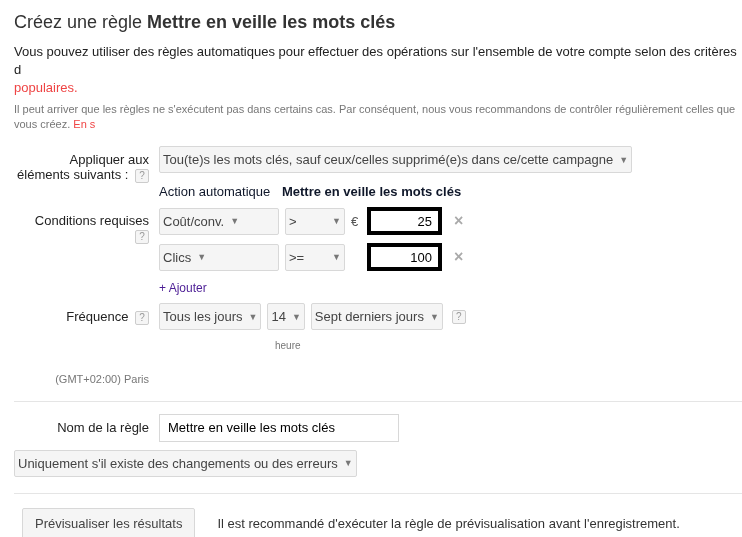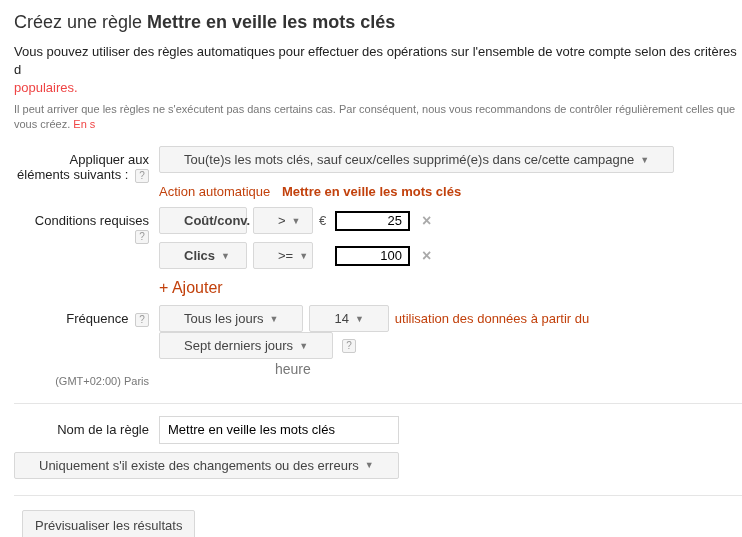--- a/index.html
+++ b/index.html
@@ -7,33 +7,33 @@
 h2 { font-size: 18px; font-weight: normal; margin-bottom: 10px; }
 h2 .bold { font-weight: bold; }
 .intro { font-size: 13px; color: #222; line-height: 1.4; margin-bottom: 4px; }
 .link { color: #ef4444; cursor: pointer; }
 .note { font-size: 11px; color: #777; line-height: 1.4; margin-bottom: 14px; }
 .row { display: flex; align-items: flex-start; margin-bottom: 8px; }
 .label-col { width: 145px; text-align: right; padding-right: 10px; padding-top: 6px; font-size: 13px; color: #222; }
 .label-col .sub { font-size: 11px; color: #777; display: block; margin-top: 48px; }
 .ctrl-col { flex: 1; }
 .help { display: inline-block; width: 14px; height: 14px; border: 1px solid #ccc; background: #f5f5f5; color: #999; font-size: 10px; line-height: 12px; text-align: center; border-radius: 2px; cursor: pointer; margin-left: 3px; vertical-align: middle; }
-.dropdown { display: inline-flex; align-items: center; background: #f5f5f5; border: 1px solid #d8d8d8; border-radius: 2px; padding: 5px 24px; font-size: 13px; color: #444; cursor: pointer; margin-right: 6px; white-space: nowrap; }
+.dropdown { display: inline-flex; align-items: center; background: #f5f5f5; border: 1px solid #d8d8d8; border-radius: 2px; padding: 5px 3px; font-size: 13px; color: #444; cursor: pointer; margin-right: 6px; white-space: nowrap; }
 .dropdown .caret { margin-left: 6px; font-size: 9px; color: #777; }
-.static-label { display: inline-block; font-size: 13px; color: #c2410c; margin-right: 8px; vertical-align: middle; }
+.static-label { display: inline-block; font-size: 13px; color: #0f172a; margin-right: 8px; vertical-align: middle; }
 .action-bold { font-weight: bold; }
 .cond-line { display: flex; align-items: center; margin-bottom: 8px; }
-.cond-line .dropdown.metric { width: 88px; justify-content: space-between; font-weight: bold; }
+.cond-line .dropdown.metric { width: 120px; justify-content: flex-start; }
 .cond-line .dropdown.op { width: 60px; justify-content: space-between; }
 .euro { display: inline-block; width: 14px; color: #555; margin-right: 2px; }
-.num-input { width: 75px; height: 20px; border: 2px solid #000000; text-align: right; padding: 0 6px; font-size: 13px; }
+.num-input { width: 75px; height: 28px; border: 4px solid #000000; text-align: right; padding: 0 6px; font-size: 13px; }
 .remove { color: #aaa; font-size: 16px; margin-left: 12px; cursor: pointer; font-weight: bold; }
-.add-link { color: #c2410c; font-size: 16px; cursor: pointer; display: inline-block; margin-top: 2px; }
+.add-link { color: #4c1d95; font-size: 12px; cursor: pointer; display: inline-block; margin-top: 2px; }
 .freq-line { display: flex; align-items: center; flex-wrap: wrap; }
-.hint { font-size: 14px; color: #777; margin-top: 2px; }
+.hint { font-size: 10px; color: #777; margin-top: 10px; }
 .hint.hour { margin-left: 116px; }
 .divider { border: none; border-top: 1px solid #e5e5e5; margin: 16px 0 12px 0; }
 .text-input { width: 240px; height: 28px; border: 1px solid #d8d8d8; padding: 0 8px; font-size: 13px; }
 .btn { display: inline-block; border: 1px solid #d8d8d8; background: #f5f5f5; border-radius: 2px; padding: 7px 12px; font-size: 13px; color: #444; cursor: pointer; margin-right: 8px; }
 .btn.primary { background: #4d90fe; border-color: #3079ed; color: #fff; font-weight: bold; }
 .preview-row { display: flex; align-items: center; margin: 14px 8px; }
 .preview-row .msg { margin-left: 14px; }
 </style>
 </head>
 <body>
@@ -112,21 +112,20 @@
   <div class="ctrl-col">
     <div class="freq-line">
       <div class="dropdown">
         <span>Tous les jours</span>
         <span class="caret">▼</span>
       </div>
       <div class="dropdown">
         <span>14</span>
         <span class="caret">▼</span>
       </div>
-      <span class="static-label">utilisation des données à partir du</span>
       <div class="dropdown">
         <span>Sept derniers jours</span>
         <span class="caret">▼</span>
       </div>
       <span class="help">?</span>
     </div>
     <div class="hint hour">heure</div>
   </div>
 </div>
 
@@ -145,18 +144,19 @@
       <span>Uniquement s'il existe des changements ou des erreurs</span>
       <span class="caret">▼</span>
     </div>
   </div>
 </div>
 
 <hr class="divider">
 
 <div class="preview-row">
   <span class="btn">Prévisualiser les résultats</span>
+  <span class="msg">Il est recommandé d'exécuter la règle de prévisualisation avant l'enregistrement.</span>
 </div>
 
 <div>
   <span class="btn primary">Enregistrer</span>
   <span class="btn">Annuler</span>
 </div>
 
 </body></html>

